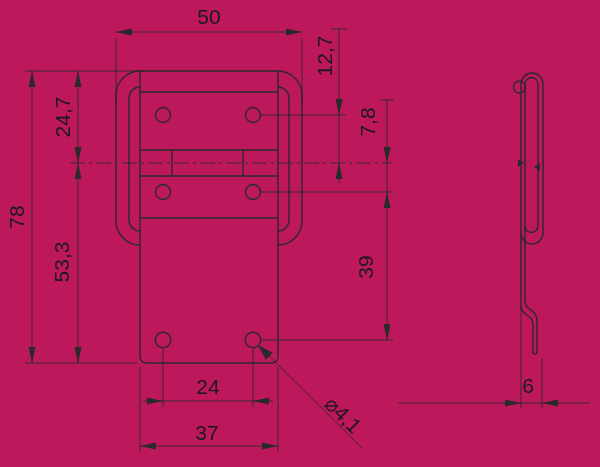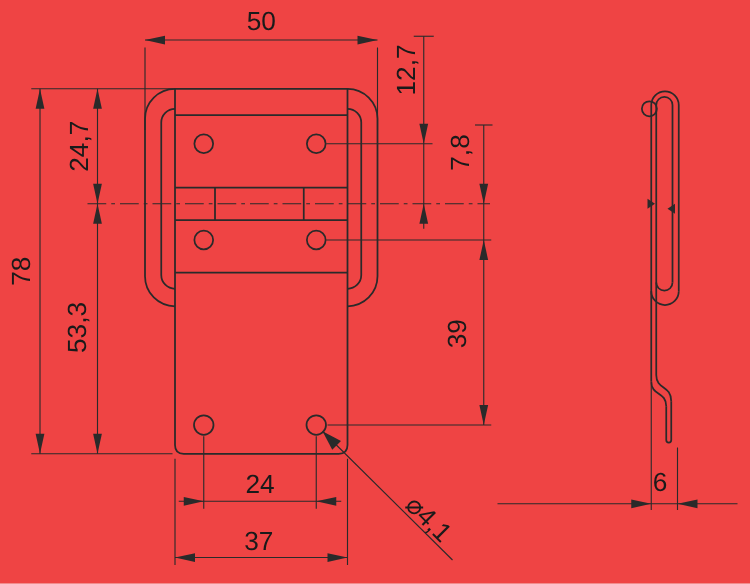--- a/index.html
+++ b/index.html
@@ -1,16 +1,16 @@
 <!DOCTYPE html>
 <html><head>
 <meta charset="utf-8">
 <style>
   html,body{margin:0;padding:0;background:#f6f6f6;}
-  .stage{width:600px;height:467px;background:#ef4444;position:relative;overflow:hidden;
+  .stage{width:600px;height:467px;background:#be185d;position:relative;overflow:hidden;
          font-family:"Liberation Sans","DejaVu Sans",sans-serif;}
   svg{display:block;}
   .part{stroke:#2a2a2a;stroke-width:1.4;fill:none;stroke-linejoin:round;}
   .thin{stroke:#2a2a2a;stroke-width:0.9;fill:none;}
   .cl{stroke:#2a2a2a;stroke-width:0.9;fill:none;stroke-dasharray:15 4 3 4;}
   .arr{fill:#2a2a2a;stroke:none;}
   .dimtxt{font-family:"Liberation Sans","DejaVu Sans",sans-serif;font-size:21px;fill:#1a1a1a;}
 </style>
 </head>
 <body>

